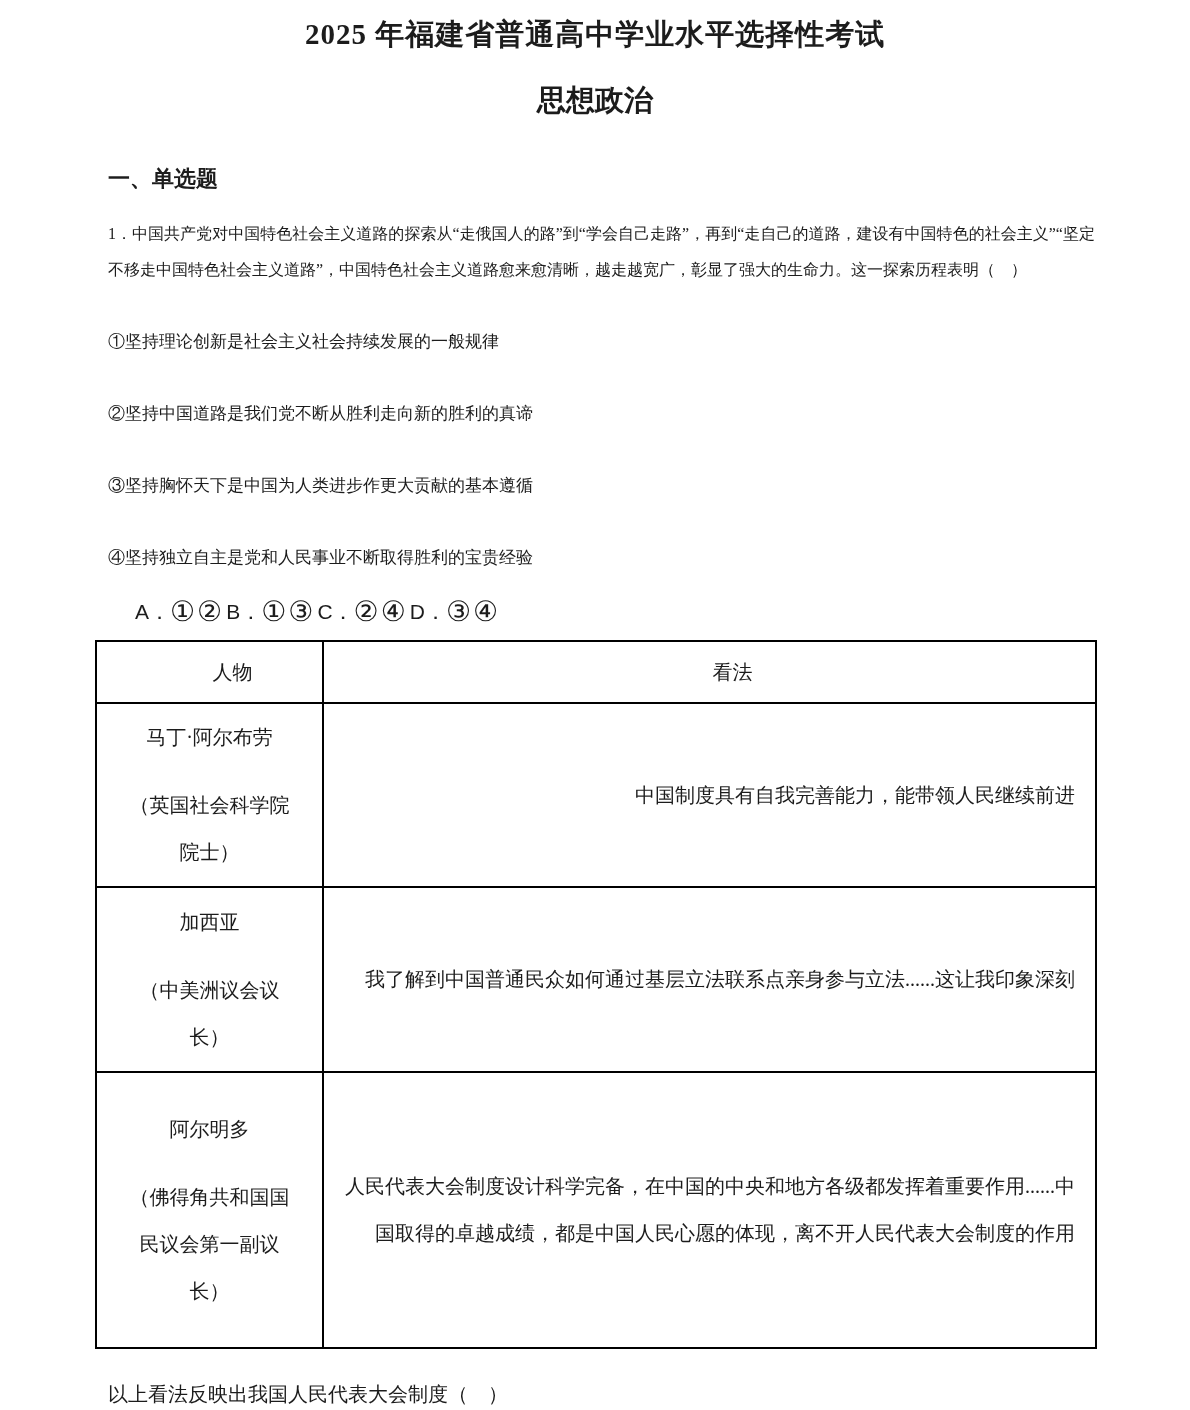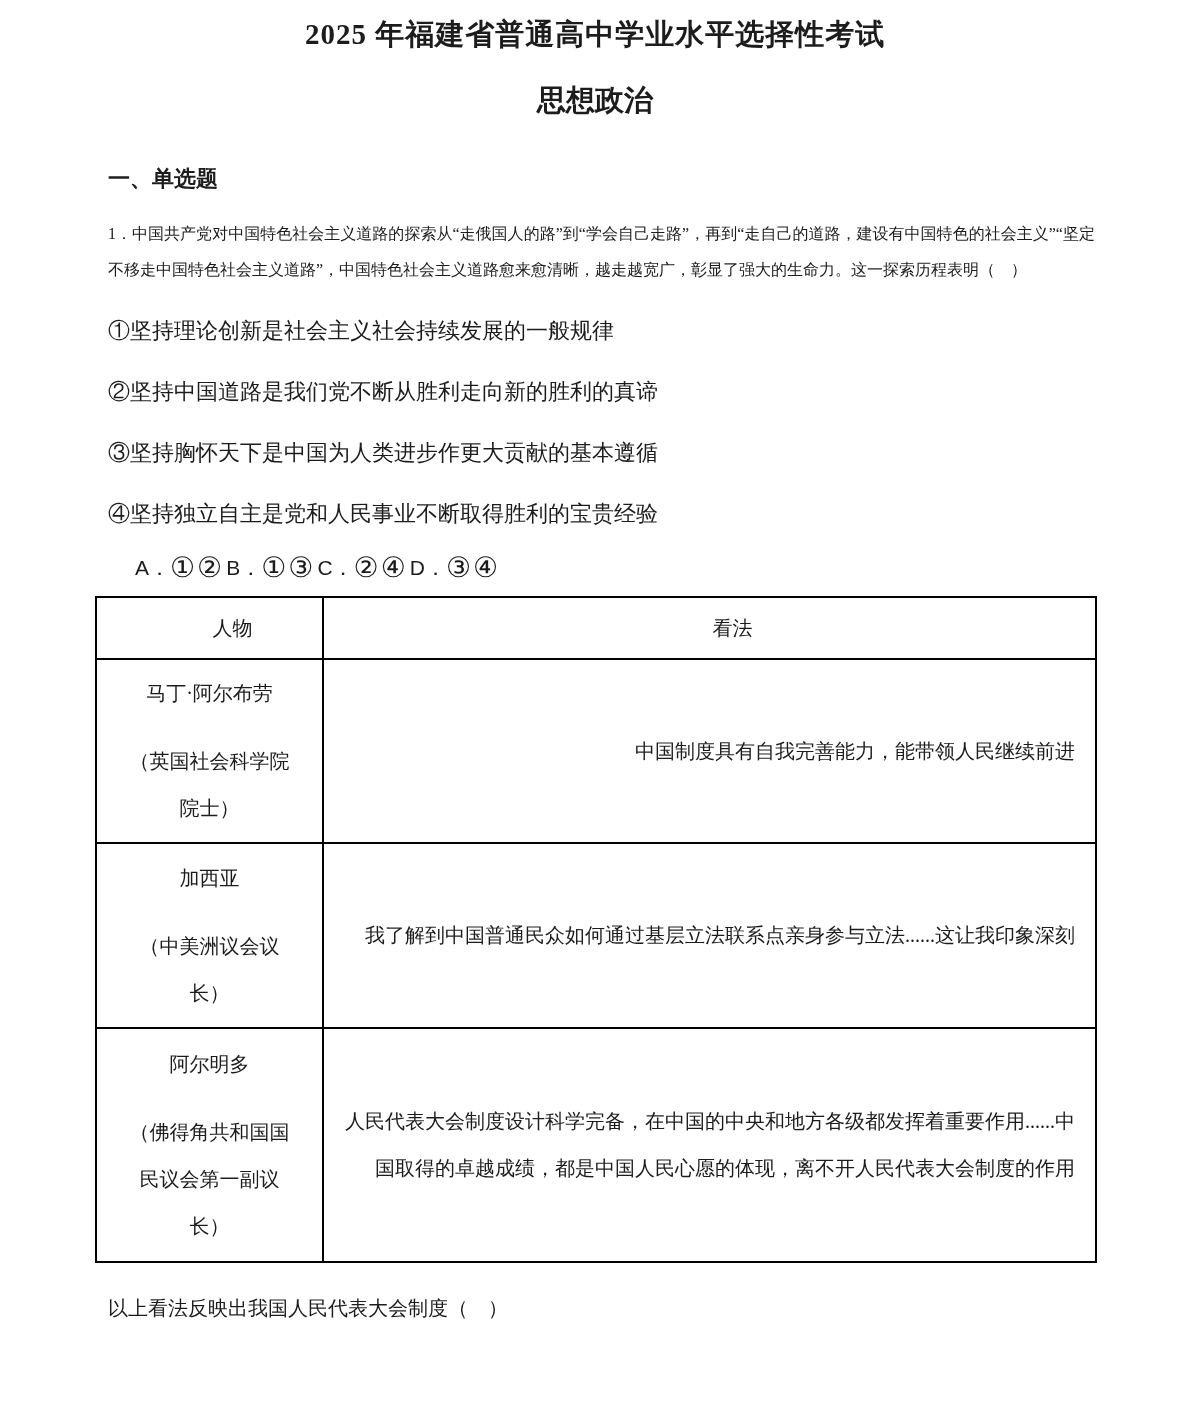--- a/index.html
+++ b/index.html
@@ -40,22 +40,22 @@
     font-weight: bold;
     line-height: 30px;
   }
   .stem {
     margin: 22px 0 0 13px;
     font-size: 16px;
     line-height: 36px;
     text-align: justify;
   }
   .option-line {
-    margin: 25px 0 0 13px;
-    font-size: 22px;
+    margin: 36px 0 0 13px;
+    font-size: 17px;
     line-height: 36px;
   }
   .answer-line {
     margin: 16px 0 0 40px;
     font-size: 20px;
     line-height: 40px;
     font-family: "Liberation Sans", "DejaVu Sans", sans-serif;
   }
   .answer-choice .choice-letter {
     font-size: 21px;
@@ -109,21 +109,21 @@
     margin: 0 auto;
   }
   td.view-cell {
     vertical-align: middle;
     text-align: right;
     padding: 10px 20px 10px 16px;
     line-height: 47px;
   }
   tr.row-1 td { height: 183px; }
   tr.row-2 td { height: 185px; }
-  tr.row-3 td { height: 234px; }
+  tr.row-3 td { height: 276px; }
   .closing-line {
     margin: 28px 0 0 13px;
     font-size: 20px;
     line-height: 34px;
   }
 </style>
 </head>
 <body>
 
 <div class="page">

